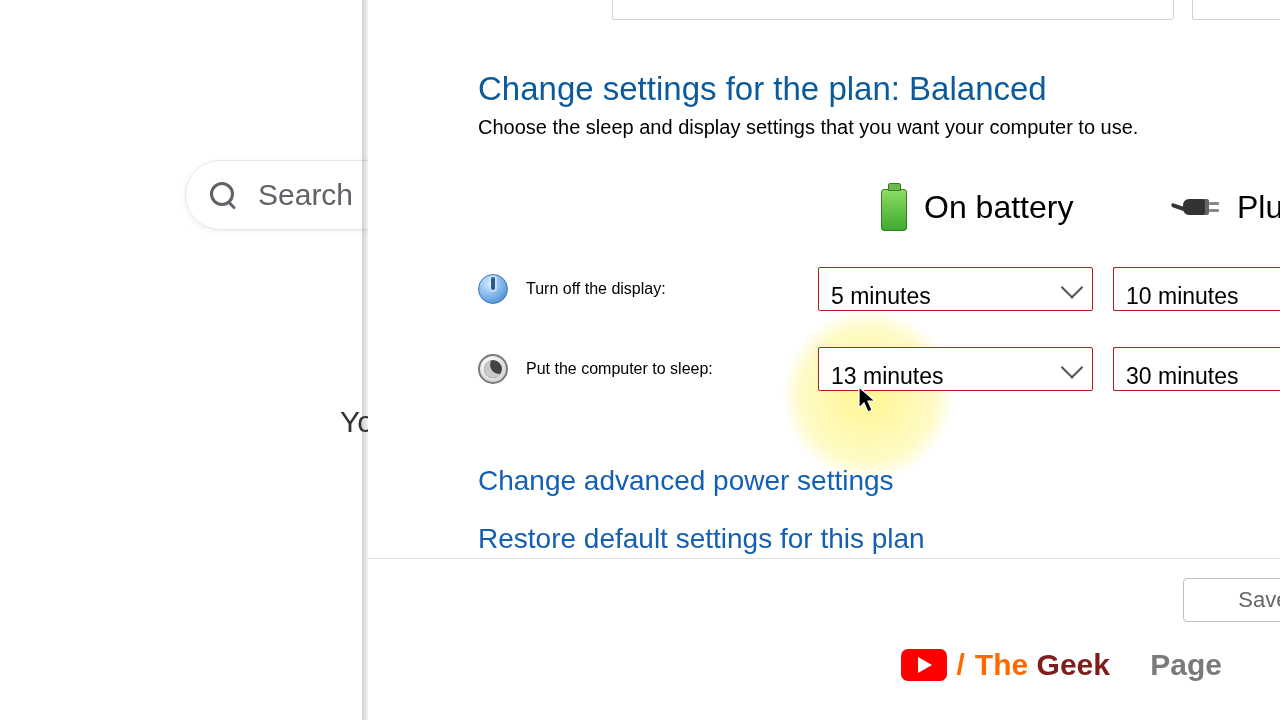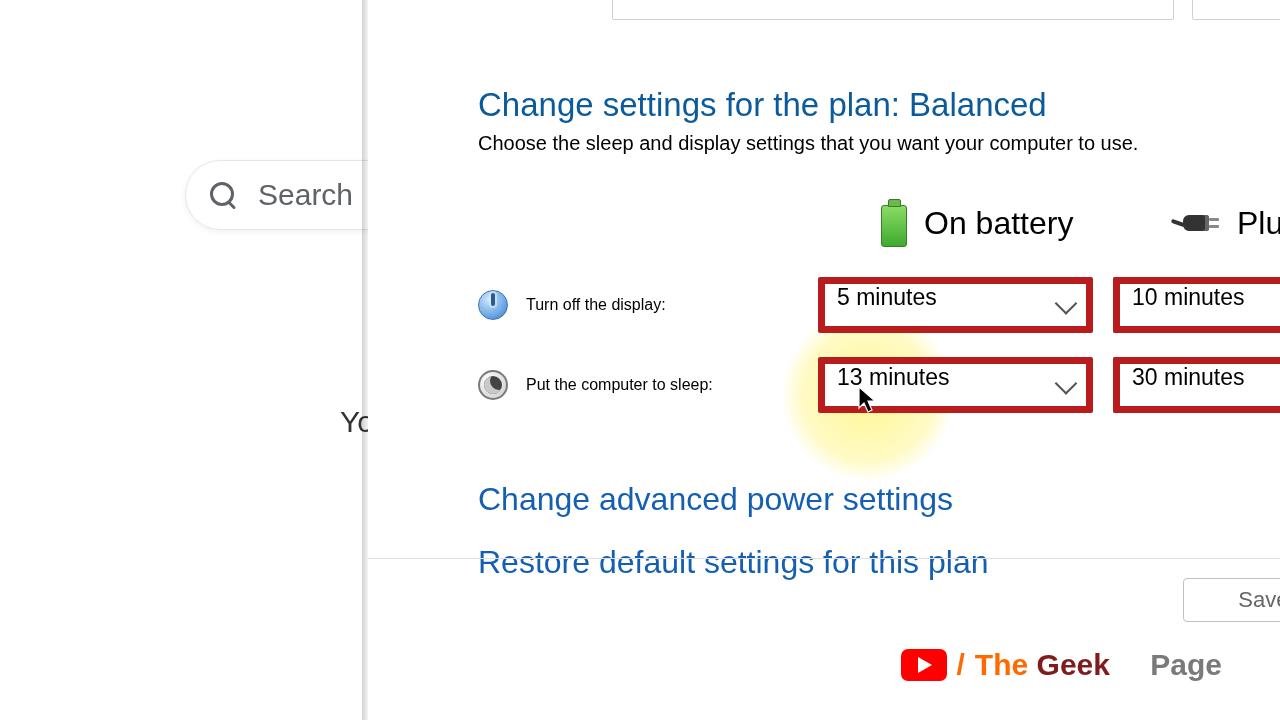--- a/index.html
+++ b/index.html
@@ -110,21 +110,21 @@
     height: 28px;
     border: 1px solid #d0d0d0;
     border-radius: 2px;
     background: #fff;
     z-index: 6;
   }
 
   .content {
     position: absolute;
     left: 478px;
-    top: 86px;
+    top: 70px;
     right: 0;
     z-index: 7;
   }
   .title {
     color: #0a5a9c;
     font-size: 33px;
     font-weight: 400;
     margin-bottom: 8px;
   }
   .subtitle {
@@ -272,25 +272,25 @@
     top: 6px;
     border-radius: 50%;
     background: #444;
     box-shadow: inset 6px -4px 0 0 #c9c9c9;
   }
 
   
   .dd {
     position: relative;
     height: 42px;
-    border: 7px solid #b91c1c;
+    border: 1px solid #b91c1c;
     border-radius: 2px;
     background: #fff;
     display: flex;
-    align-items: flex-start;
+    align-items: flex-end;
     padding: 0 26px 0 12px;
     font-size: 23px;
     color: #000;
     cursor: pointer;
   }
   .dd .chev {
     position: absolute;
     right: 12px;
     top: 50%;
     width: 14px;
@@ -304,21 +304,21 @@
     padding-right: 10px;
   }
 
   .spacer-row { height: 24px; }
 
   .links {
     margin-top: 68px;
   }
   .link {
     color: #155fb3;
-    font-size: 32px;
+    font-size: 28px;
     margin-bottom: 26px;
     cursor: pointer;
     width: fit-content;
   }
 
   .hr {
     position: absolute;
     left: 368px;
     right: 0;
     top: 558px;

